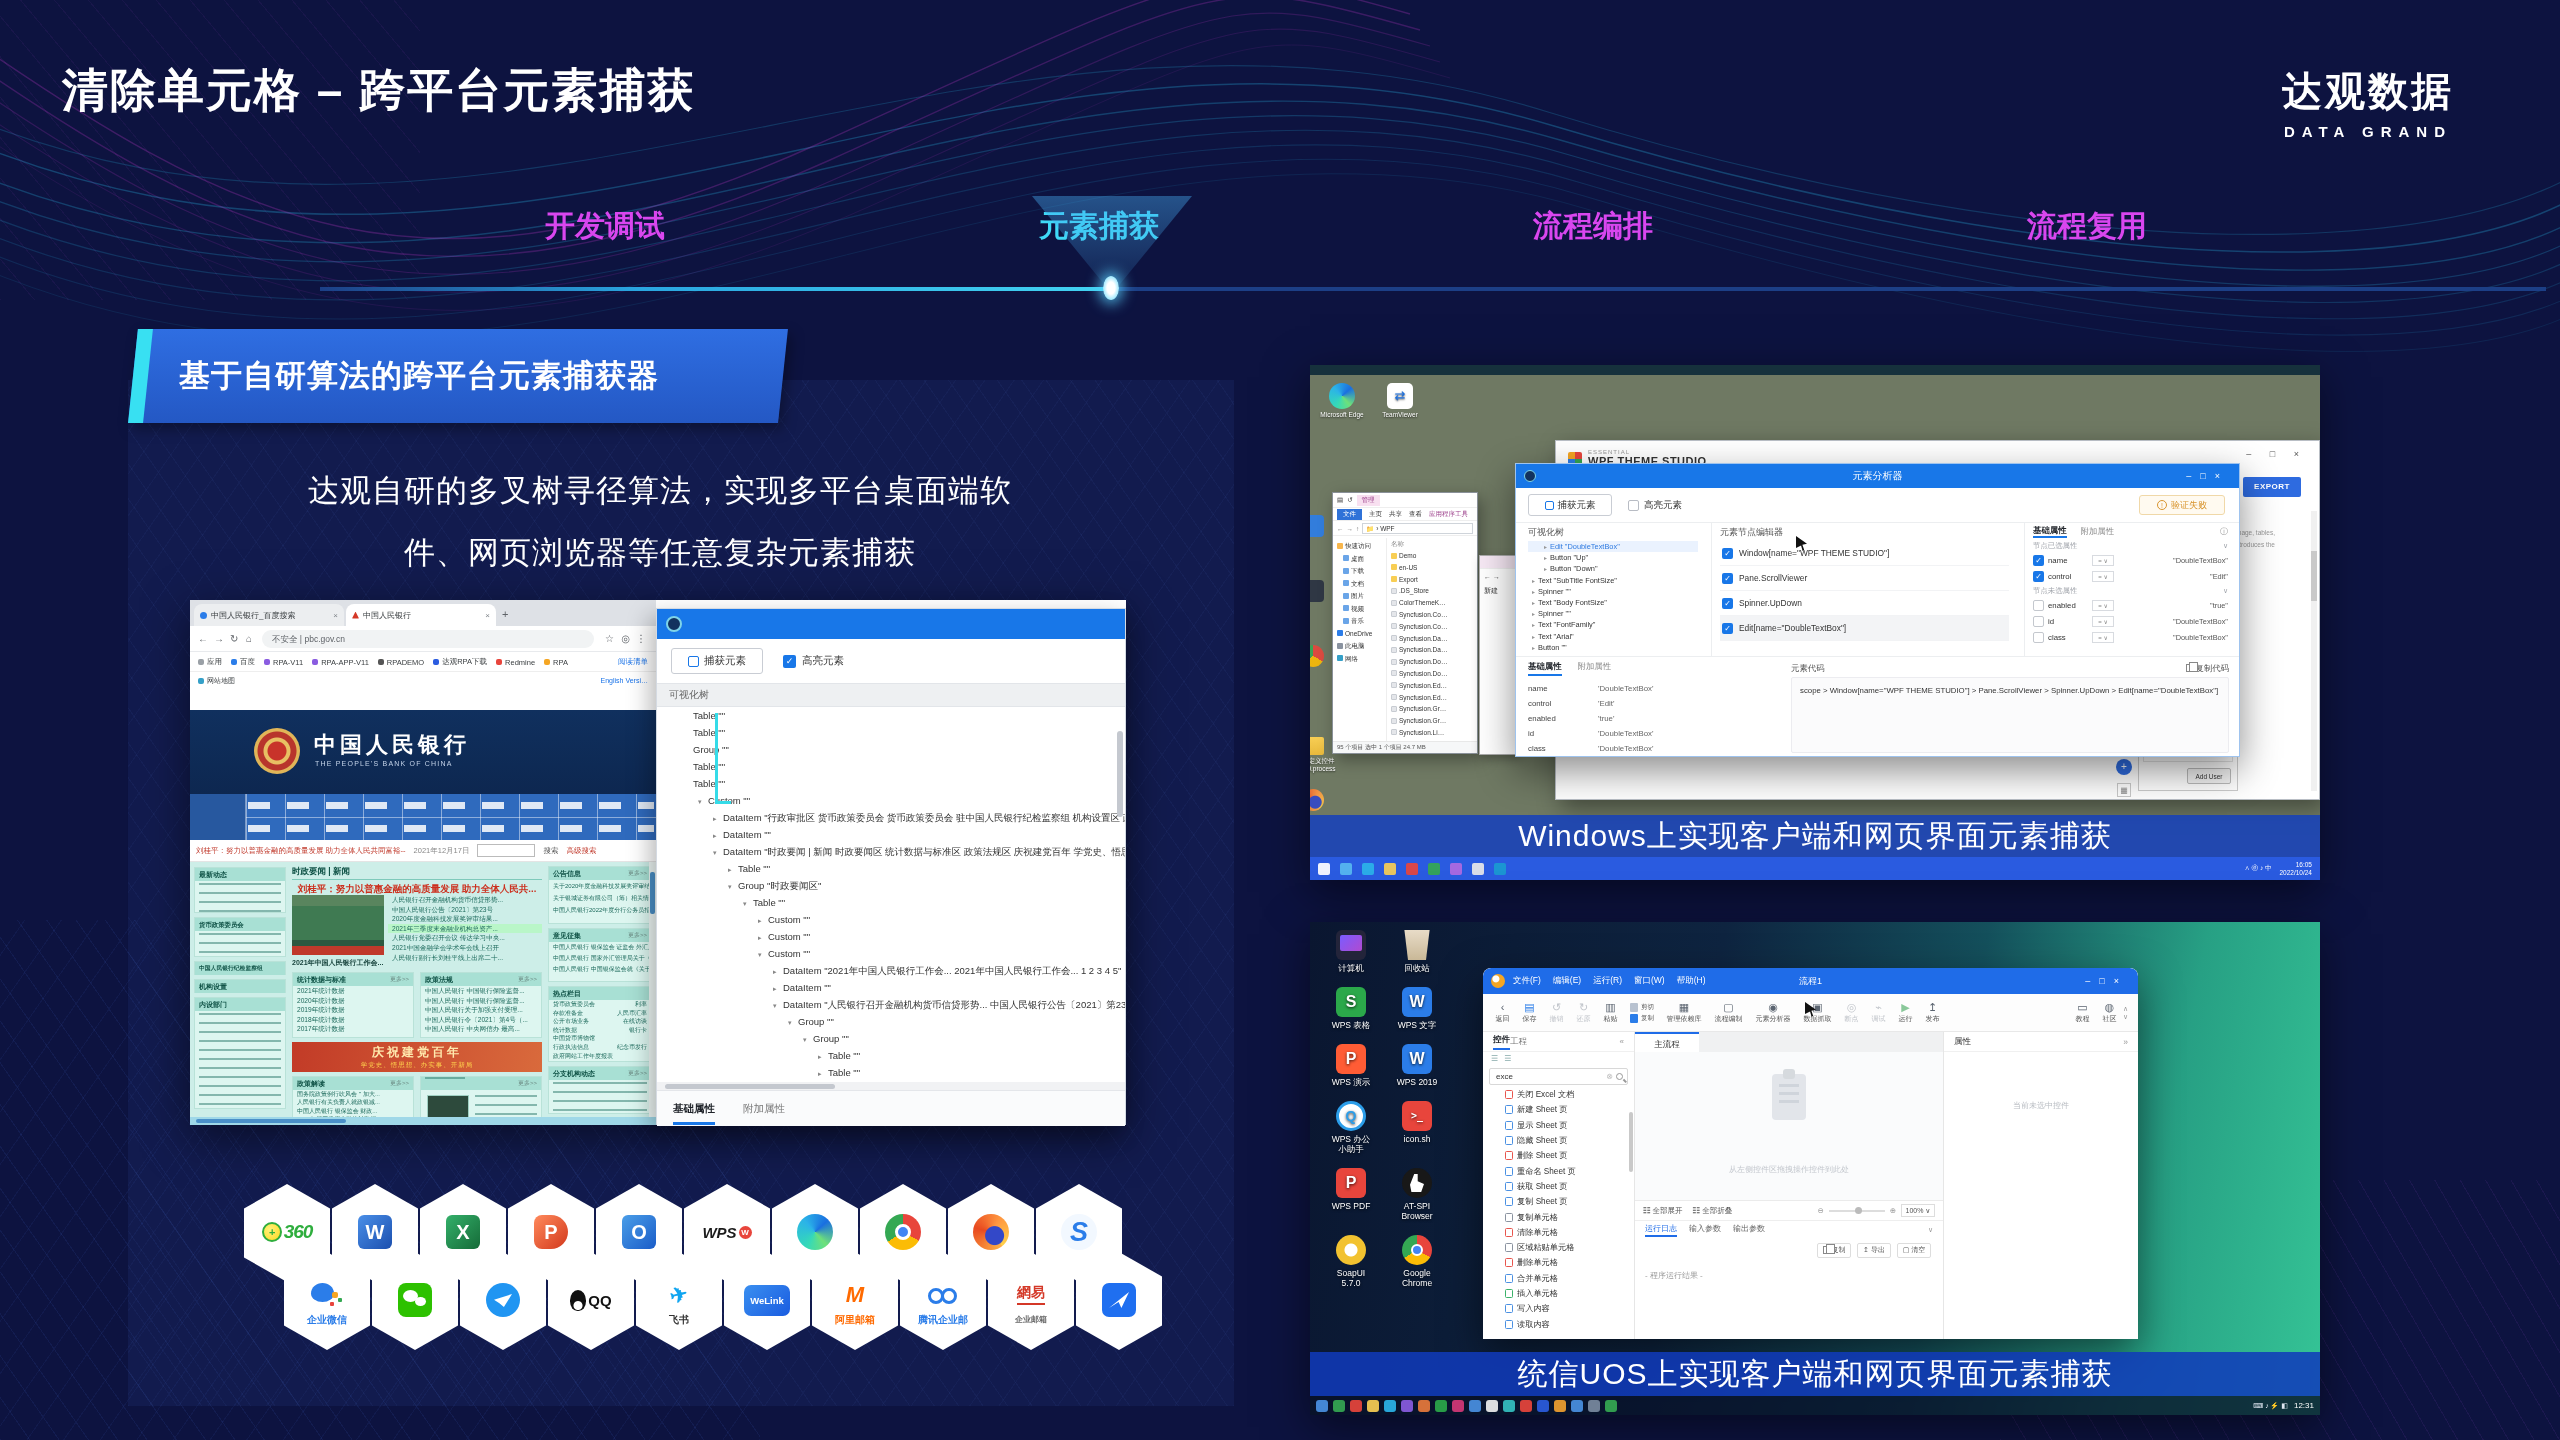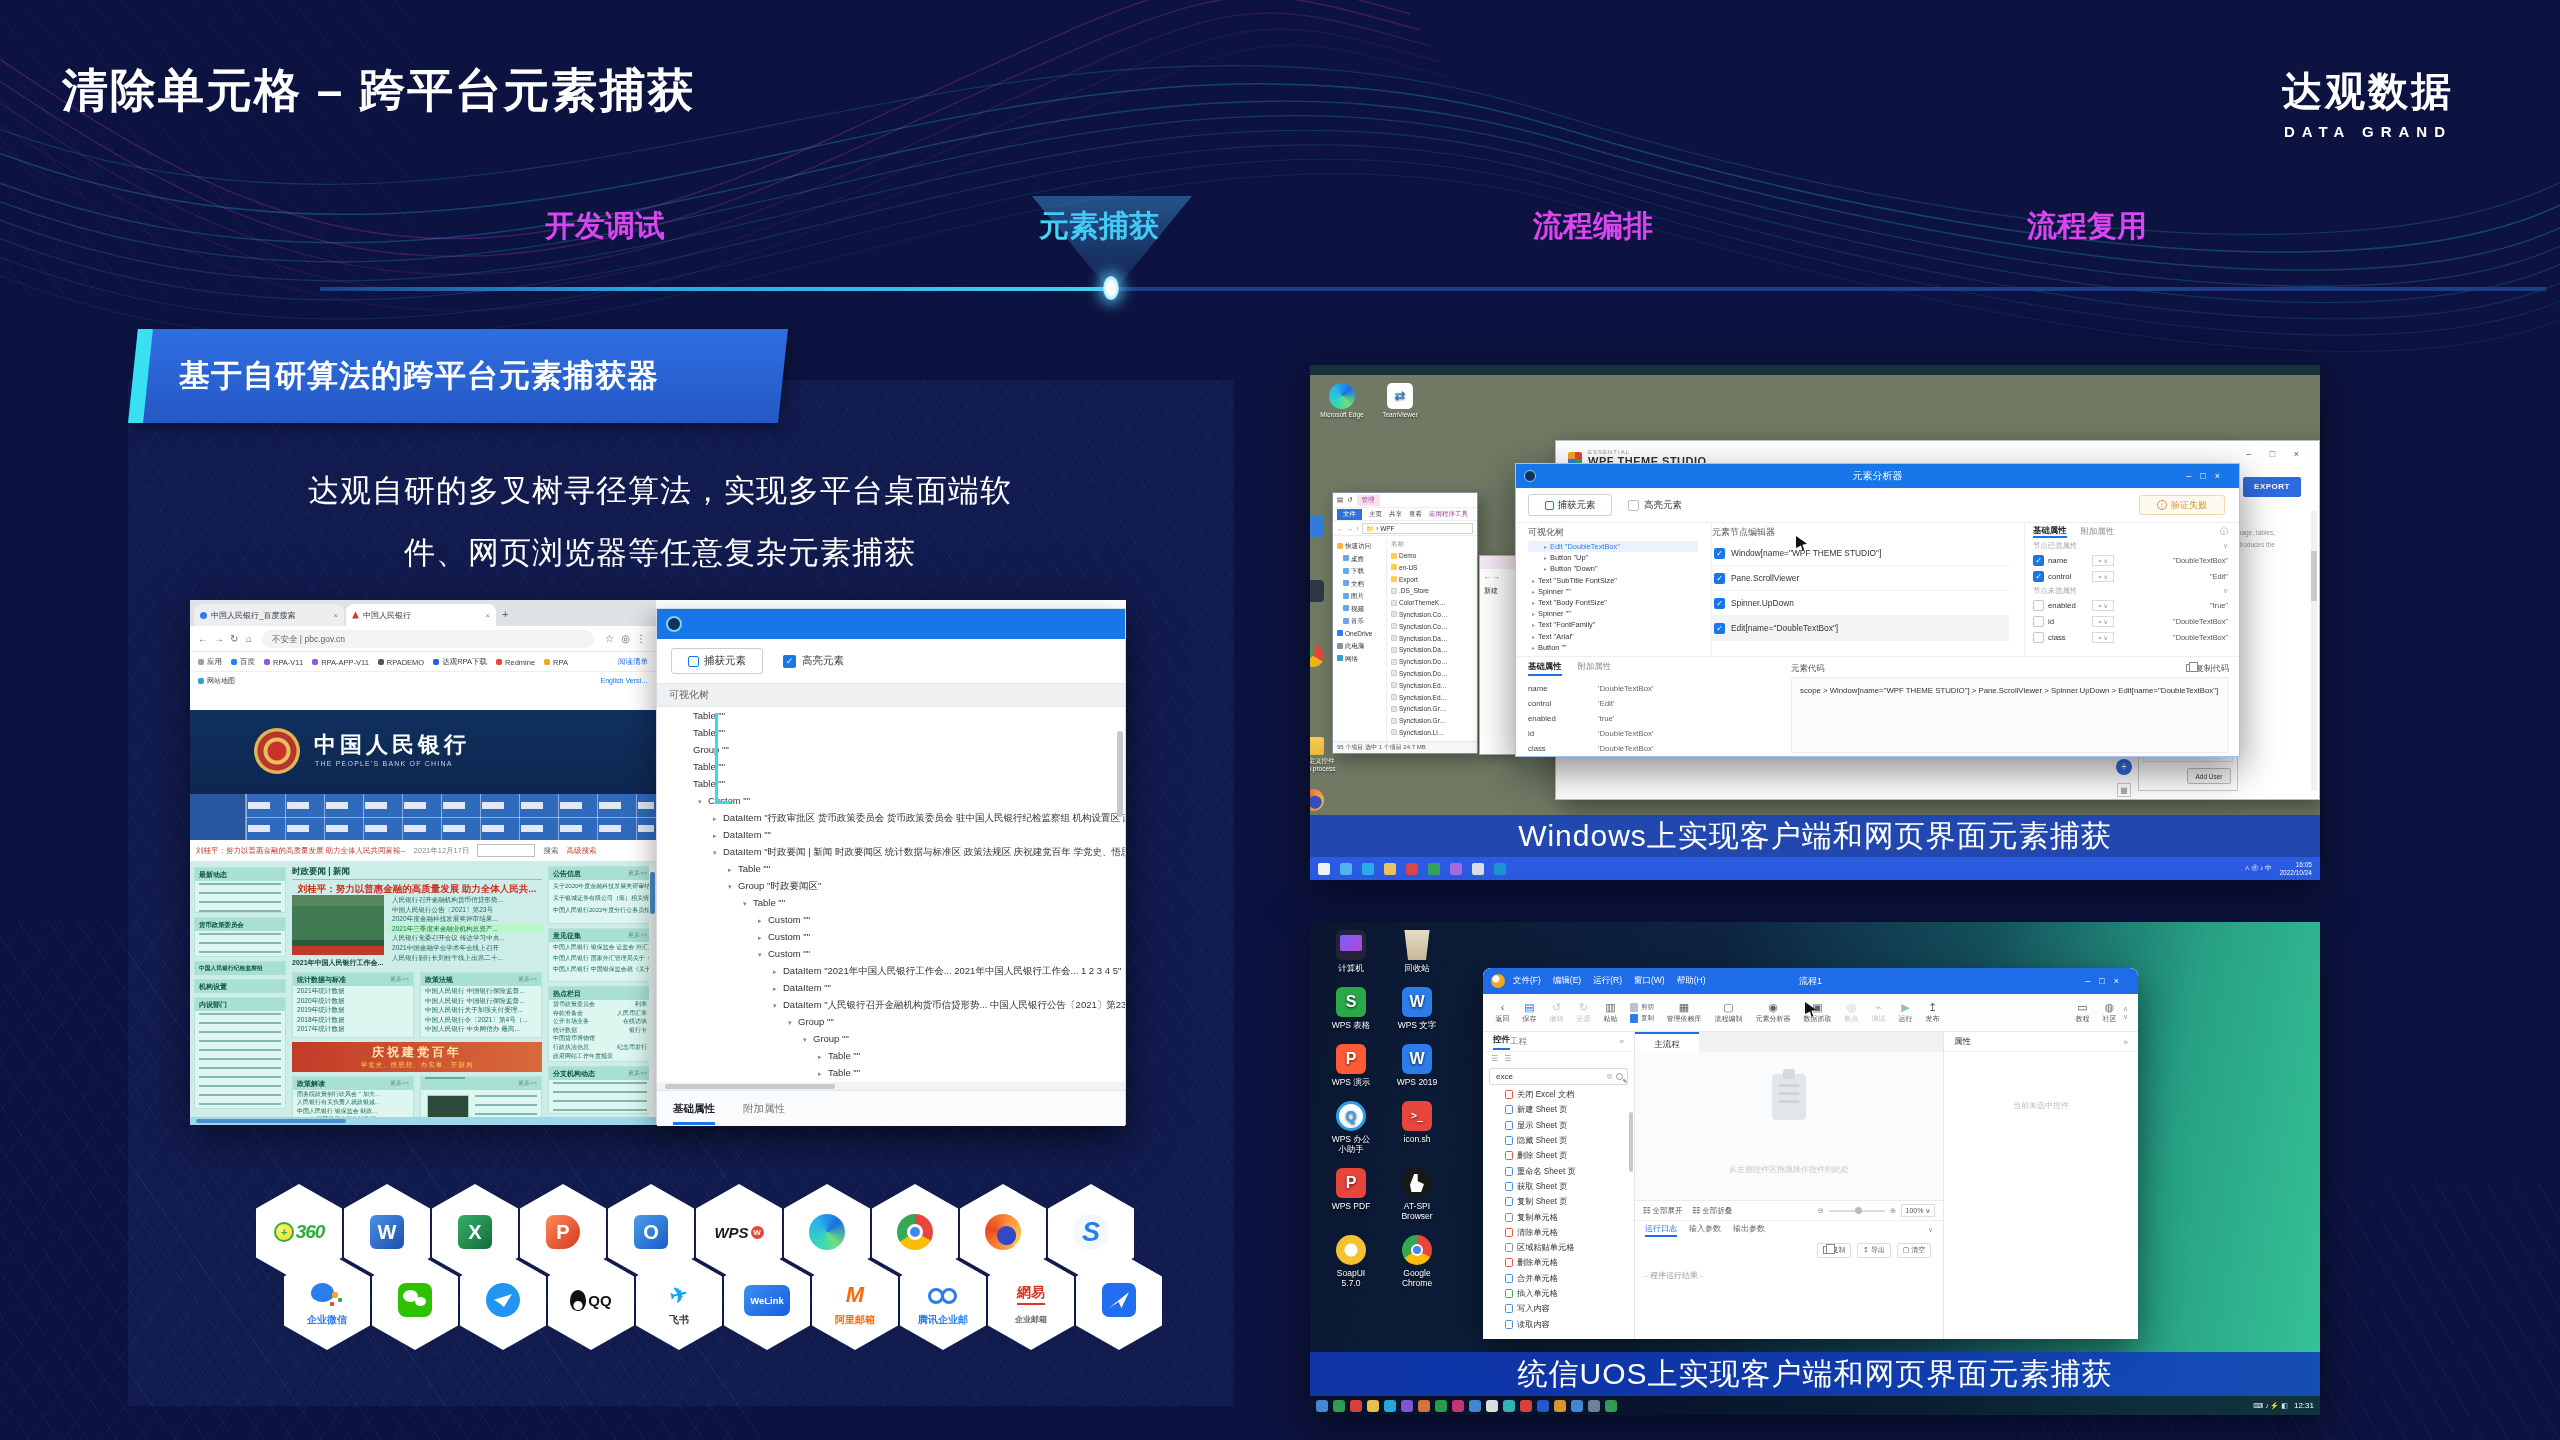--- a/index.html
+++ b/index.html
@@ -99,21 +99,21 @@
 .chscroll{position:absolute;left:0;top:473px;width:100%;height:8px;background:#f1f2f4;}
 .chscroll .th{position:absolute;left:8px;top:1.5px;width:170px;height:5px;background:#c4c8cf;border-radius:3px;}
 .ctabs{position:absolute;left:0;top:481px;width:100%;height:36px;background:#fafbfc;border-top:1px solid #e4e6ea;display:flex;align-items:center;gap:28px;padding-left:16px;font-size:10.5px;}
 .ctabs .t1{color:#1f2329;font-weight:bold;position:relative;}
 .ctabs .t1::after{content:"";position:absolute;left:0;bottom:-9px;width:100%;height:3px;background:#1877e8;}
 .ctabs .t2{color:#777;}
 .cvscroll{position:absolute;right:1px;top:98px;width:8px;height:375px;}
 .cvscroll .th{position:absolute;left:1px;top:24px;width:6px;height:86px;background:#c4c8cf;border-radius:3px;}
 
 .hexrow{display:flex;gap:2px;}
-.hexrow.r1{left:256px;top:1184px;}
+.hexrow.r1{left:244px;top:1184px;}
 .hexrow.r2{left:284px;top:1252px;}
 .hex{width:86px;height:98px;background:#fff;clip-path:polygon(50% 0,100% 25%,100% 75%,50% 100%,0 75%,0 25%);display:flex;flex-direction:column;align-items:center;justify-content:center;gap:2px;flex:none;}
 .appic{display:flex;align-items:center;justify-content:center;min-height:34px;}
 .g{display:flex;align-items:center;justify-content:center;font-weight:bold;}
 .applabel{font-size:10px;font-weight:bold;line-height:11px;text-align:center;color:#333;}
 .k-360 .g{font-size:19px;font-style:italic;color:#2fae3e;letter-spacing:-1px;}
 .k-360 .g::before{content:"+";width:16px;height:16px;border-radius:50%;background:radial-gradient(circle at 35% 35%,#fff27a,#ffd91f);border:2px solid #2fae3e;color:#2fae3e;font-size:11px;display:inline-flex;align-items:center;justify-content:center;margin-right:2px;font-style:normal;}
 .k-word .g,.k-excel .g,.k-ppt .g,.k-outlook .g{width:34px;height:34px;border-radius:6px;color:#fff;font-size:20px;}
 .k-word .g{background:linear-gradient(135deg,#4a8fe8,#1b4fae);}
 .k-excel .g{background:linear-gradient(135deg,#34b06a,#156b38);}
@@ -981,21 +981,21 @@
               <div class="trow" style="--i: 1;">Button "Down"</div>
               <div class="trow" style="--i: 0;">Text "SubTitle FontSize"</div>
               <div class="trow" style="--i: 0;">Spinner ""</div>
               <div class="trow" style="--i: 0;">Text "Body FontSize"</div>
               <div class="trow" style="--i: 0;">Spinner ""</div>
               <div class="trow" style="--i: 0;">Text "FontFamily"</div>
               <div class="trow" style="--i: 0;">Text "Arial"</div>
               <div class="trow" style="--i: 0;">Button ""</div>
             </div>
         </div>
-        <div class="ancol" style="left:195px;width:298px;border-left:1px solid #eceef0;">
+        <div class="ancol" style="left:195px;width:298px;border-left:1px solid #eceef0;padding-left:8px;">
           <div class="anhdr">元素节点编辑器</div>
           <div class="annodes">
 
           <div class="nrow">
                 <span class="cbx">✓</span>
                 <span>Window[name="WPF THEME STUDIO"]</span>
               </div>
               <div class="nrow">
                 <span class="cbx">✓</span>
                 <span>Pane.ScrollViewer</span>

